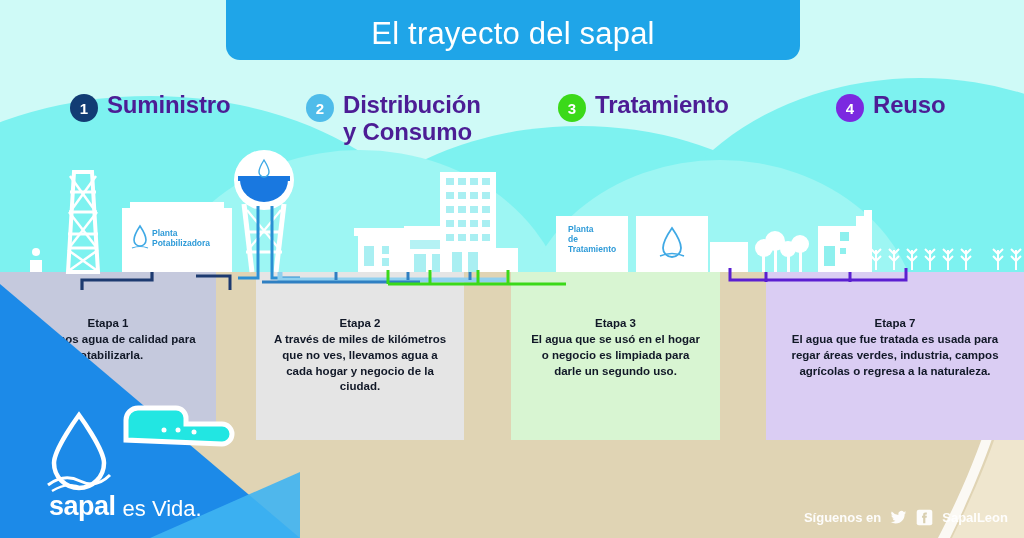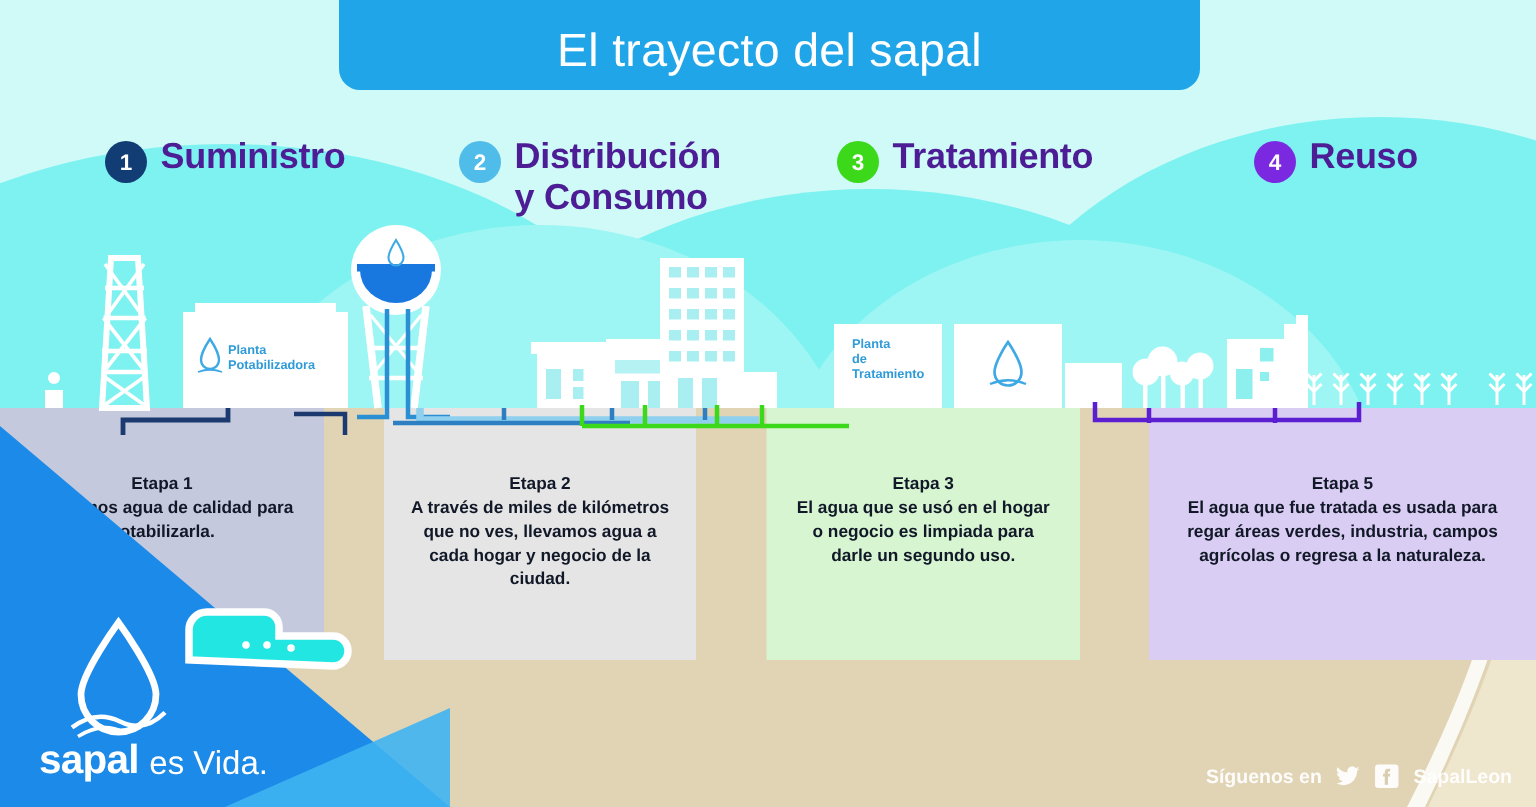--- a/index.html
+++ b/index.html
@@ -45,21 +45,21 @@
     font-size:11.5px;font-weight:bold;color:#111827;line-height:1.38;padding:0 16px;box-sizing:border-box;}
   .panel-txt .etapa{display:block;}
 
   
   .road{position:absolute;right:-40px;top:272px;width:230px;height:266px;overflow:hidden;}
   .road svg{display:block;}
 
   
   .wedge{position:absolute;left:0;bottom:0;width:300px;height:290px;}
   .brand{position:absolute;left:26px;bottom:18px;width:230px;}
-  .brand-row{display:flex;align-items:flex-end;gap:7px;}
+  .brand-row{display:flex;align-items:flex-end;gap:7px;margin-left:23px;}
   .brand-main{color:#fff;font-size:27px;font-weight:bold;letter-spacing:-.5px;line-height:1;}
   .brand-sub{color:#fff;font-size:22px;font-weight:400;line-height:1;}
 
   
   .social{position:absolute;right:16px;bottom:12px;display:flex;align-items:center;gap:9px;
     color:#ffffff;font-size:13px;font-weight:bold;opacity:.95;}
   .social .handle{font-weight:bold;}
   .ic{width:17px;height:17px;display:inline-block;}
 
   
@@ -99,21 +99,21 @@
     </div>
   </div>
   <div class="panel p3">
     <div class="panel-txt">
       <span class="etapa">Etapa 3</span>
       <span>El agua que se usó en el hogar o negocio es limpiada para darle un segundo uso.</span>
     </div>
   </div>
   <div class="panel p4">
     <div class="panel-txt">
-      <span class="etapa">Etapa 5</span>
+      <span class="etapa">Etapa 7</span>
       <span>El agua que fue tratada es usada para regar áreas verdes, industria, campos agrícolas o regresa a la naturaleza.</span>
     </div>
   </div>
 
   <svg width="1024" height="290" style="position:absolute;left:0;top:0;">
 
     <g>
       <path d="M74 172 L92 172 L98 272 L68 272 Z" fill="none" stroke="#FFFFFF" stroke-width="4"></path>
       <line x1="70" y1="192" x2="96" y2="192" stroke="#FFFFFF" stroke-width="3"></line>
       <line x1="69" y1="212" x2="97" y2="212" stroke="#FFFFFF" stroke-width="3"></line>

